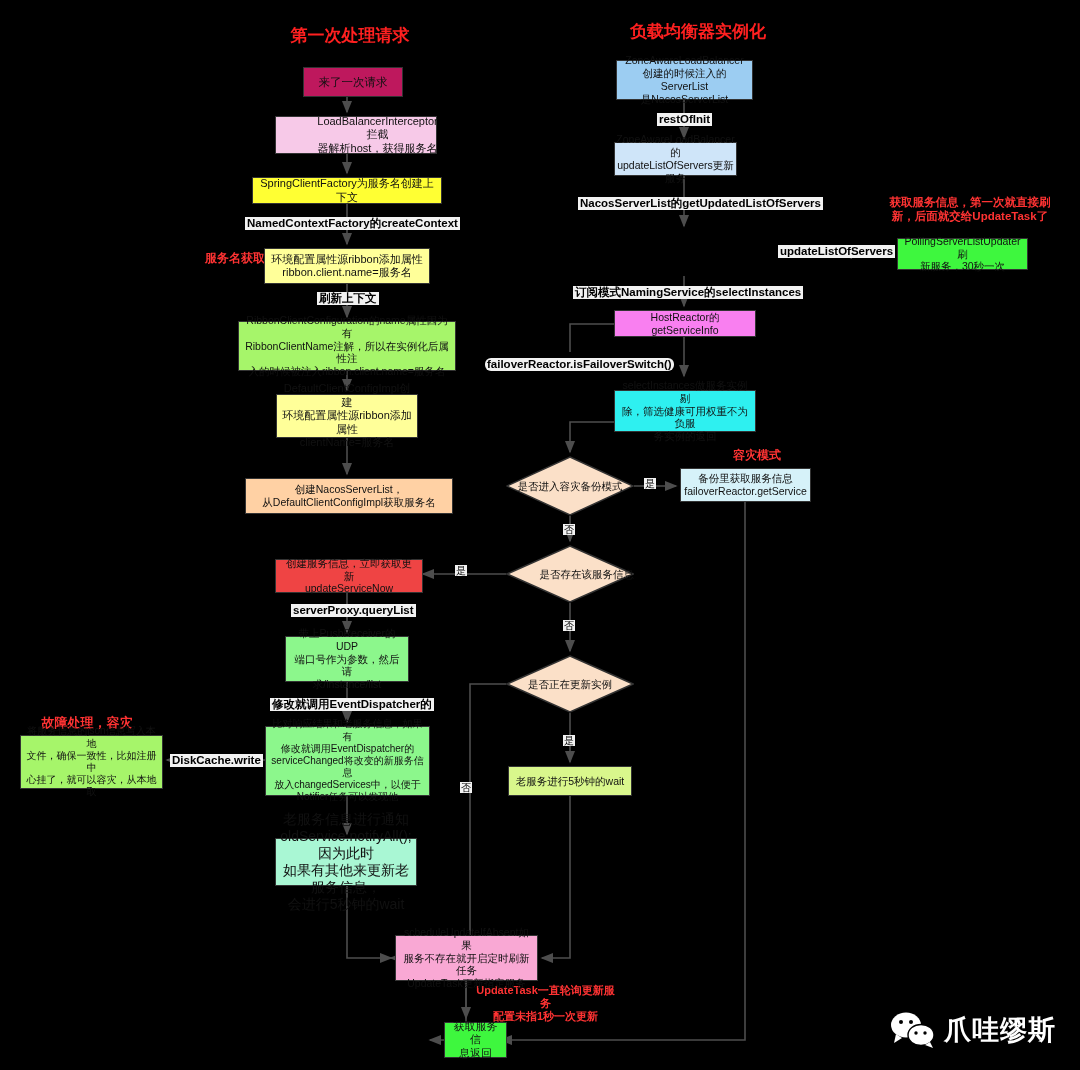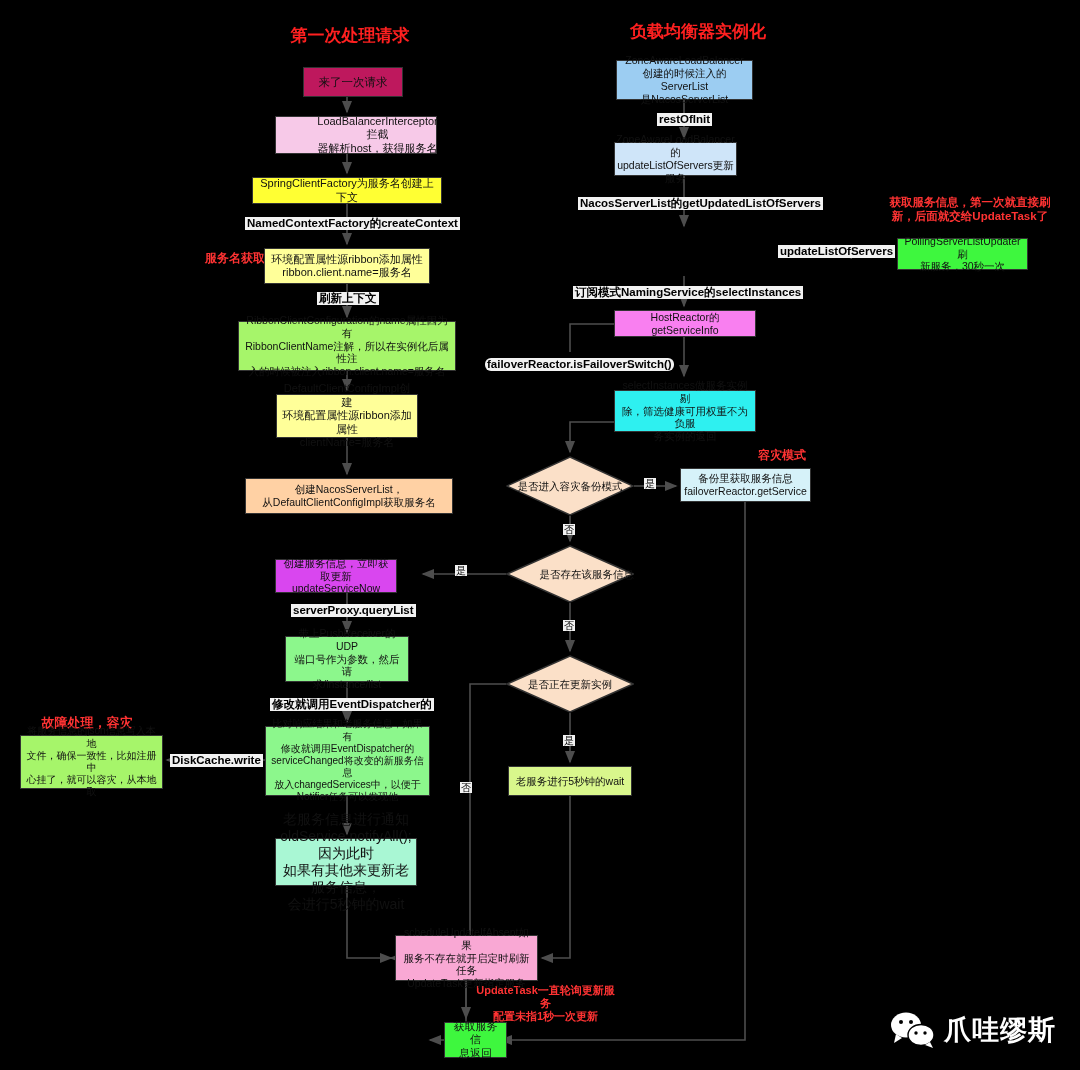--- a/index.html
+++ b/index.html
@@ -143,39 +143,39 @@
     </g>
   </svg>
 
   <div class="title-red" style="left:275px; top:26px; width:150px; font-size:17px;">第一次处理请求</div>
   <div class="title-red" style="left:613px; top:22px; width:170px; font-size:17px;">负载均衡器实例化</div>
 
   <div class="note-red" style="left:185px; top:251px; width:100px; font-size:12px;">服务名获取</div>
   <div class="note-red" style="left:22px; top:715px; width:130px; font-size:13px;">故障处理，容灾</div>
   <div class="note-red" style="left:872px; top:196px; width:196px; font-size:11.5px;">获取服务信息，第一次就直接刷
 新，后面就交给UpdateTask了</div>
-  <div class="note-red" style="left:747px; top:448px; width:70px; font-size:12px;">容灾模式</div>
+  <div class="note-red" style="left:722px; top:448px; width:70px; font-size:12px;">容灾模式</div>
   <div class="note-red" style="left:473px; top:984px; width:145px; font-size:11px;">UpdateTask一直轮询更新服务
 配置未指1秒一次更新</div>
 
   <div class="node" style="left:303px; top:67px; width:100px; height:30px; background:#be185d; font-size:11.5px;">来了一次请求</div>
   <div class="node" style="left:275px; top:116px; width:162px; height:38px; background:#f7c9e8; font-size:11px;padding-left:48px;">LoadBalancerInterceptor拦截
 器解析host，获得服务名</div>
   <div class="node" style="left:252px; top:177px; width:190px; height:27px; background:#ffff33; font-size:11px;">SpringClientFactory为服务名创建上下文</div>
   <div class="node" style="left:264px; top:248px; width:166px; height:36px; background:#ffff99; font-size:11px;">环境配置属性源ribbon添加属性
 ribbon.client.name=服务名</div>
   <div class="node" style="left:238px; top:321px; width:218px; height:50px; background:#a6f56a; font-size:10.5px;">RibbonClientConfiguration的name属性因为有
 RibbonClientName注解，所以在实例化后属性注
 入的时候被注入ribbon.client.name=服务名</div>
   <div class="node" style="left:276px; top:394px; width:142px; height:44px; background:#ffff99; font-size:11px;">DefaultClientConfigImpl创建
 环境配置属性源ribbon添加属性
 clientName=服务名</div>
   <div class="node" style="left:245px; top:478px; width:208px; height:36px; background:#ffd1a4; font-size:10.5px;">创建NacosServerList，
 从DefaultClientConfigImpl获取服务名</div>
-  <div class="node" style="left:275px; top:559px; width:122px; height:34px; background:#d946ef; font-size:10.5px;text-align:center;">创建服务信息，立即获取更新
+  <div class="node" style="left:275px; top:559px; width:148px; height:34px; background:#ef4444; font-size:10.5px;text-align:center;">创建服务信息，立即获取更新
 updateServiceNow</div>
   <div class="node" style="left:285px; top:636px; width:124px; height:46px; background:#8cf78c; font-size:10.5px;">带上PushReceiver的UDP
 端口号作为参数，然后请
 求/instance/list</div>
   <div class="node" style="left:265px; top:726px; width:165px; height:70px; background:#8cf78c; font-size:10px;">比对响应结果和老服务信息，如果有
 修改就调用EventDispatcher的
 serviceChanged将改变的新服务信息
 放入changedServices中，以便于
 Notifier任务可以发现他</div>
   <div class="node" style="left:20px; top:735px; width:143px; height:54px; background:#a6f56a; font-size:10px;">将服务信息的json信息写入本地

